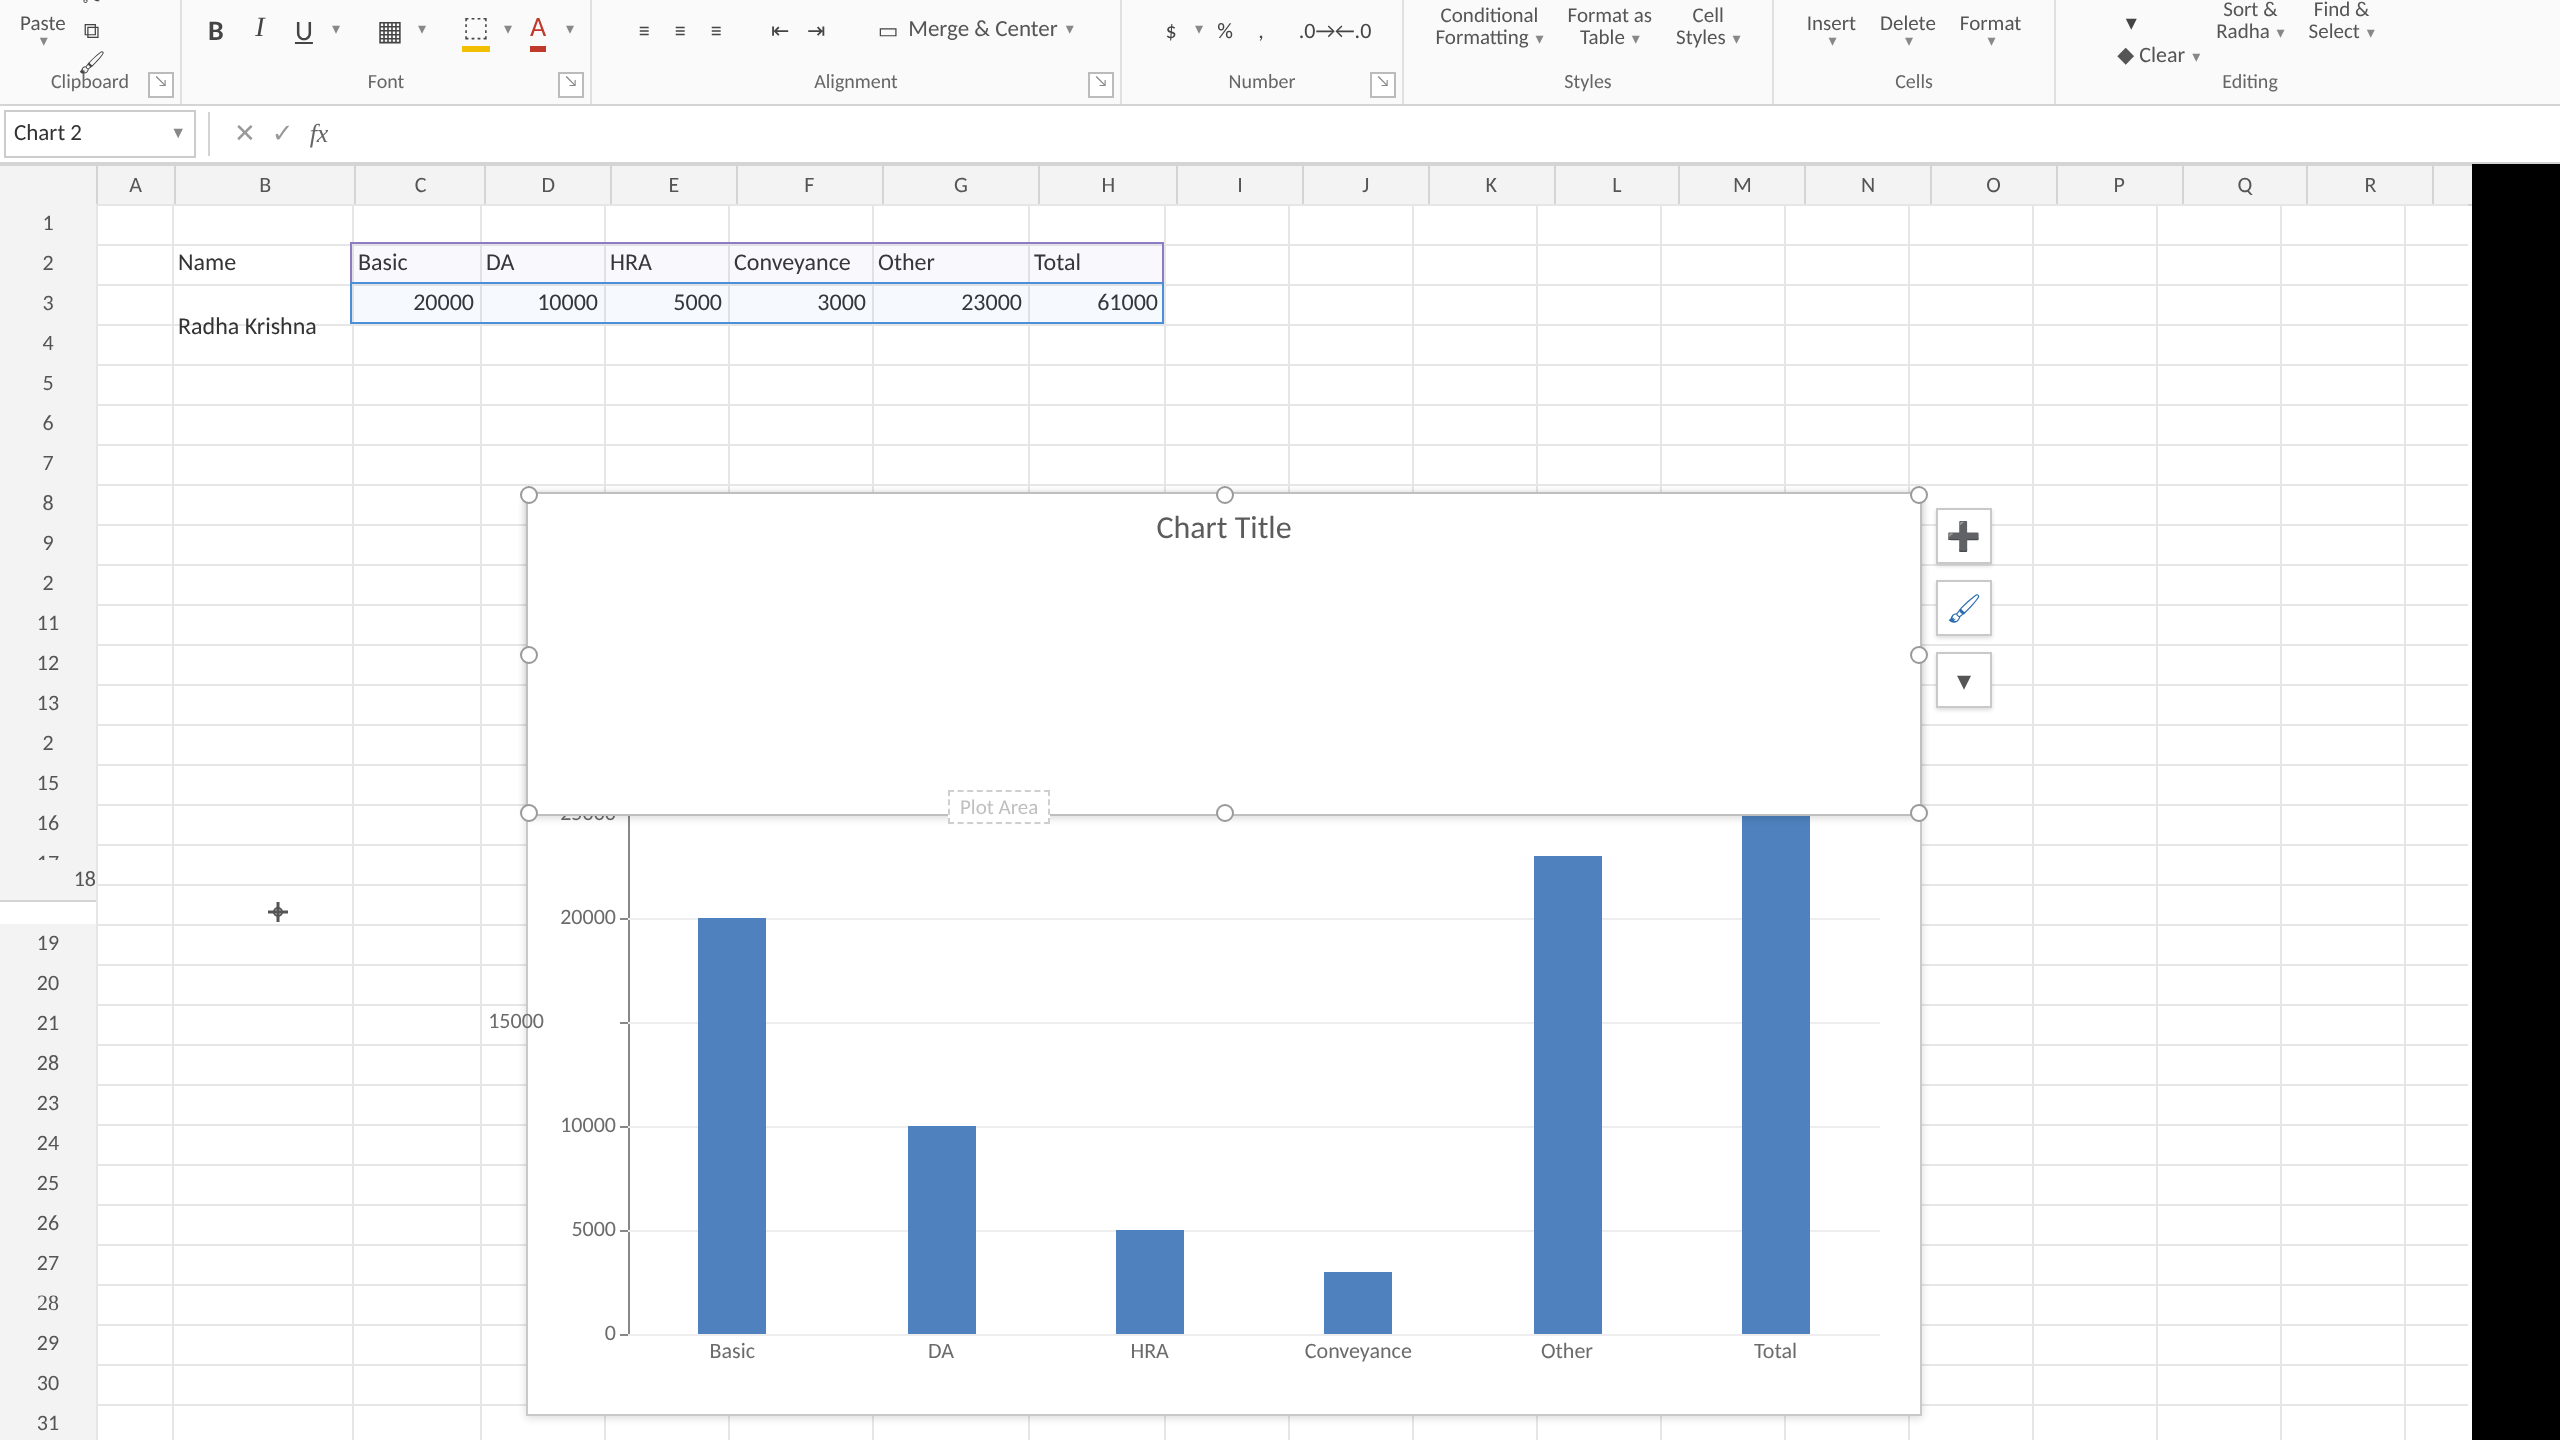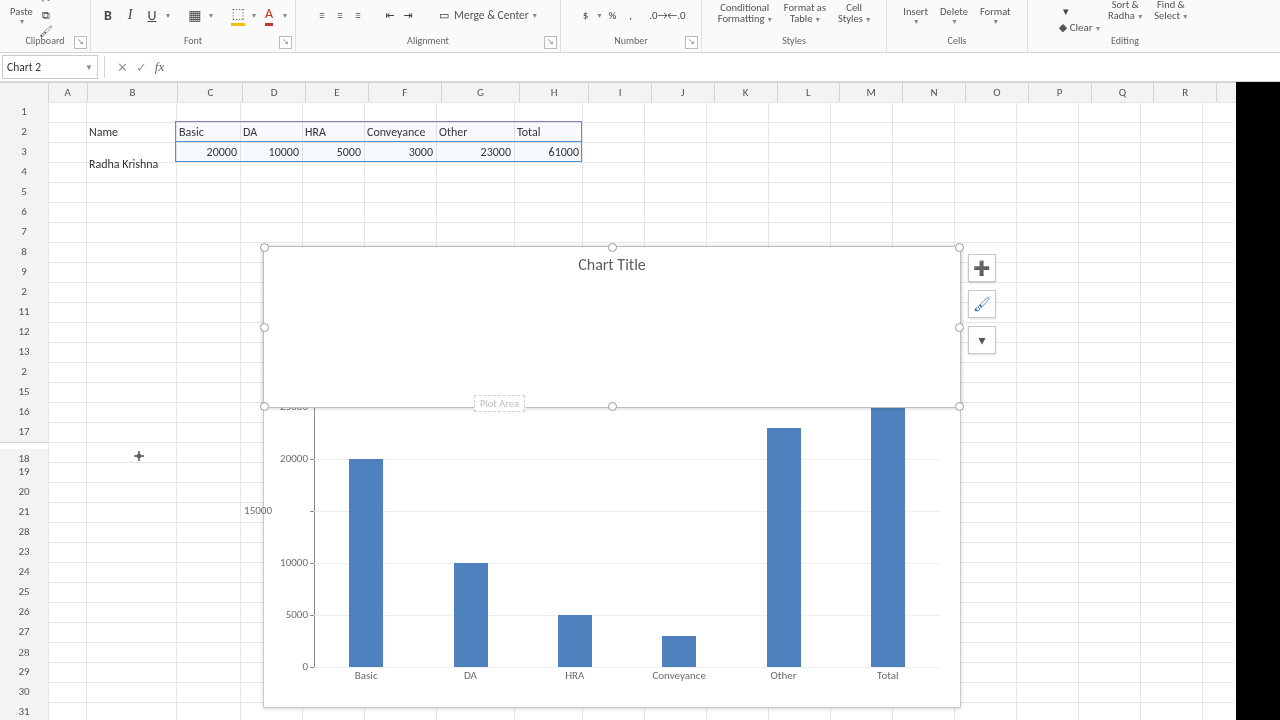--- a/index.html
+++ b/index.html
@@ -238,21 +238,21 @@
       <div class="rh" style="top: 140px;">8</div>
       <div class="rh" style="top: 160px;">9</div>
       <div class="rh" style="top: 180px;">2</div>
       <div class="rh" style="top: 200px;">11</div>
       <div class="rh" style="top: 220px;">12</div>
       <div class="rh" style="top: 240px;">13</div>
       <div class="rh" style="top: 260px;">2</div>
       <div class="rh" style="top: 280px;">15</div>
       <div class="rh" style="top: 300px;">16</div>
       <div class="rh" style="top: 320px;">17</div>
-      <div class="rh" style="top: 347px;">18</div>
+      <div class="rh" style="top: 328px; text-align: right;">18</div>
       <div class="rh" style="top: 360px;">19</div>
       <div class="rh" style="top: 380px;">20</div>
       <div class="rh" style="top: 400px;">21</div>
       <div class="rh" style="top: 420px;">28</div>
       <div class="rh" style="top: 440px;">23</div>
       <div class="rh" style="top: 460px;">24</div>
       <div class="rh" style="top: 480px;">25</div>
       <div class="rh" style="top: 500px;">26</div>
       <div class="rh" style="top: 520px;">27</div>
       <div class="rh" style="top: 540px; font-family: Liberation Serif, serif;">28</div>

